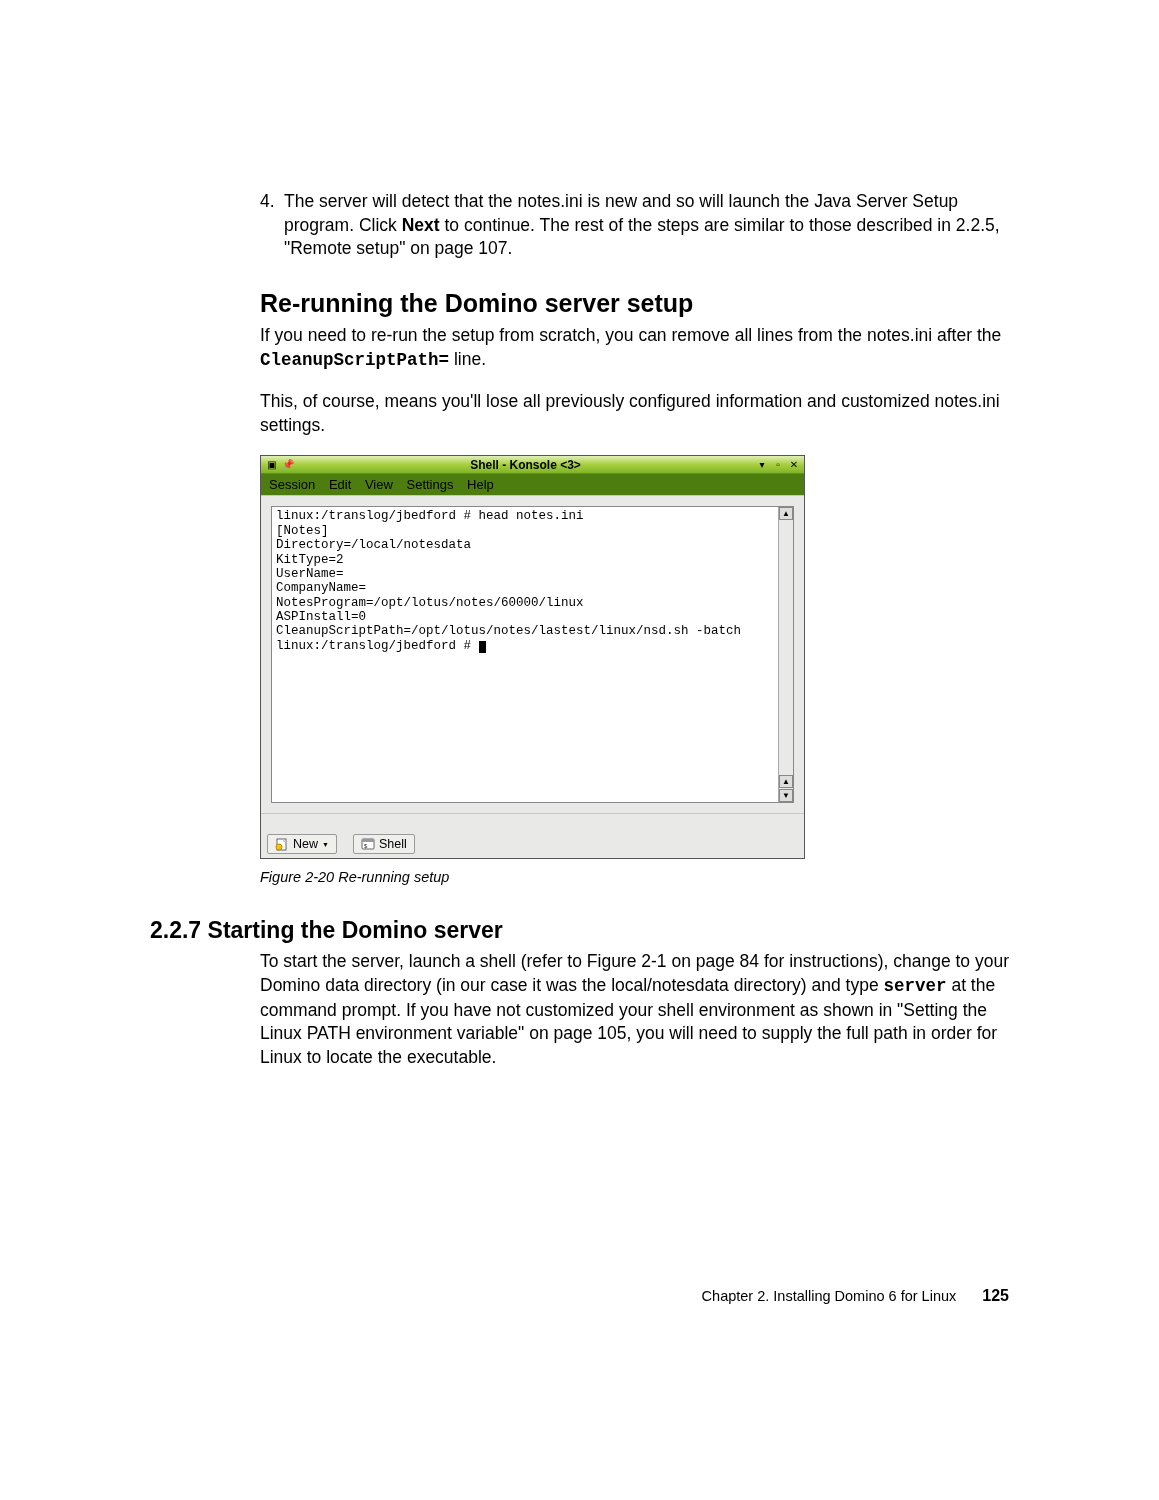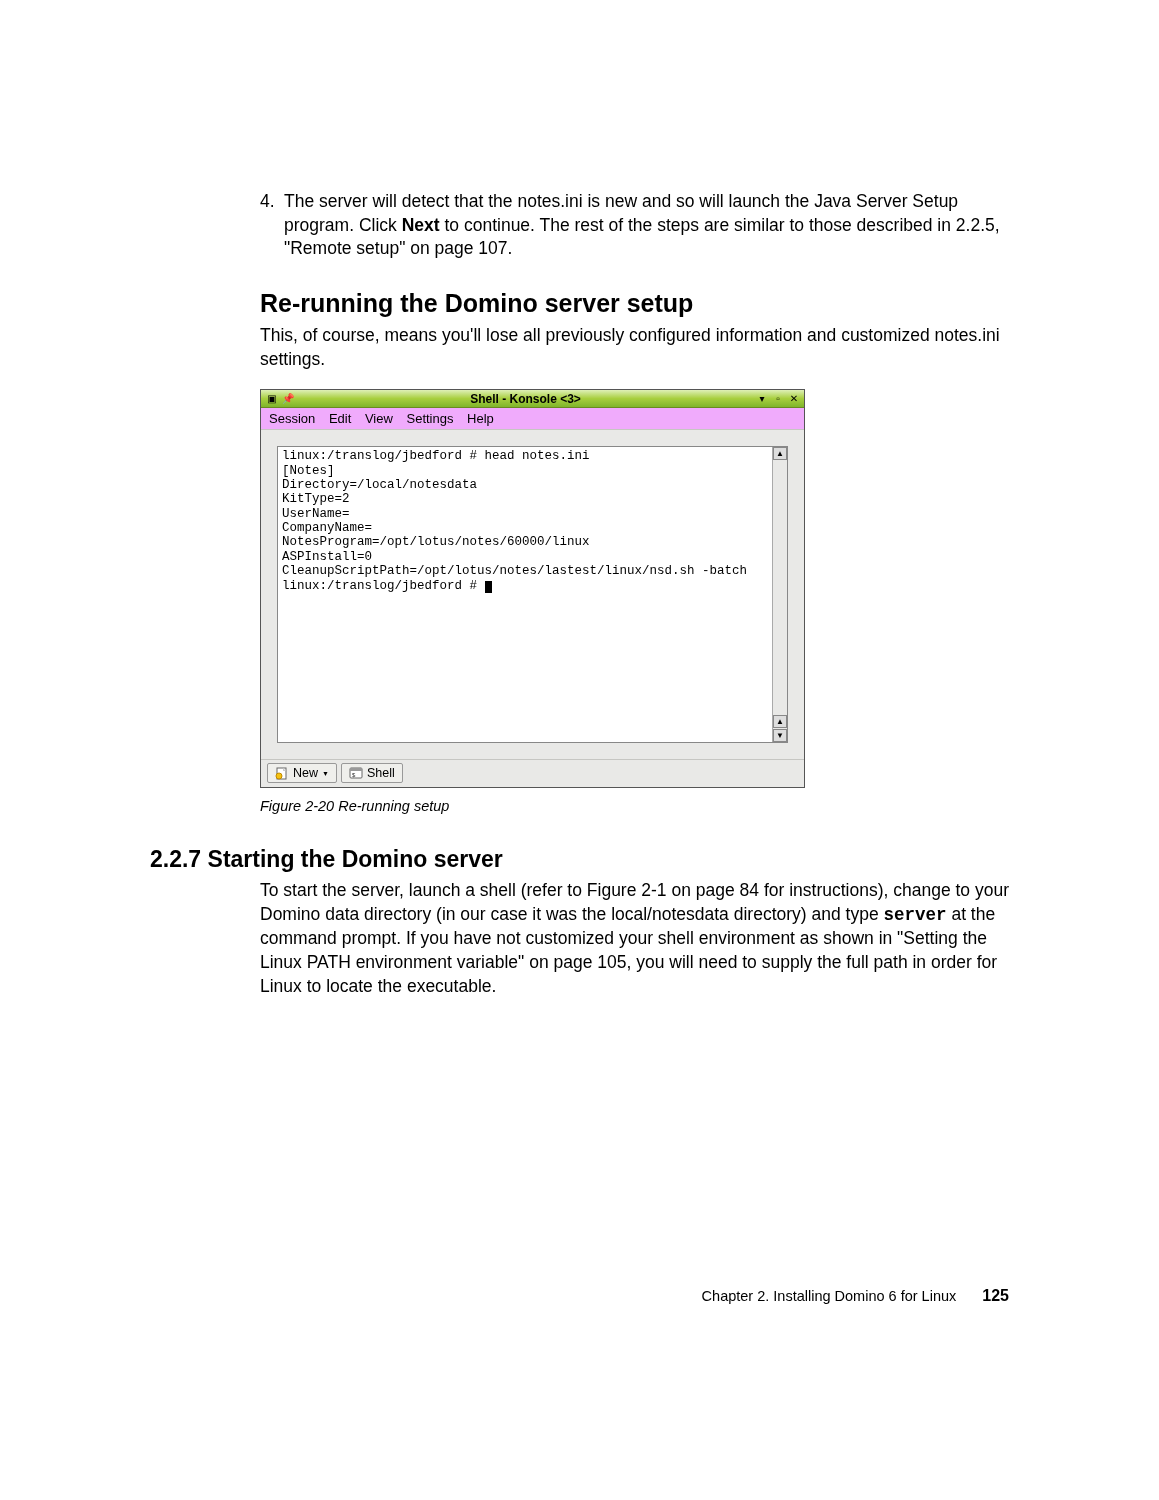--- a/index.html
+++ b/index.html
@@ -59,31 +59,31 @@
     }
     .kon-titlebar .title {
       flex: 1;
       text-align: center;
       font-weight: bold;
     }
     .kon-titlebar .left-icons { display:flex; gap:3px; padding-left:4px;}
     .kon-titlebar .left-icons span, .kon-controls span { display:inline-flex; width:14px; height:14px; align-items:center; justify-content:center; font-size:10px;}
     .kon-controls { display:flex; gap:2px; padding-right:3px;}
     .kon-menubar {
-      background: #f0abfc;
+      background: #4d7c0f;
       padding: 3px 8px;
       font-size: 13px;
       border-bottom: 1px solid #c6c6c2;
     }
     .kon-menubar span { margin-right: 10px; }
     .kon-body {
       display:flex;
       background:#fff;
       border:1px solid #888;
-      margin:16px;
+      margin:10px;
     }
     .kon-term {
       flex:1;
       background:#fff;
       color:#000;
       font-family: "Courier New", monospace;
       font-size: 12.5px;
       line-height: 1.15;
       padding: 2px 4px;
       white-space: pre;
@@ -98,23 +98,23 @@
     }
     .kon-scroll .arrow-up,.kon-scroll .arrow-dn,.kon-scroll .arrow-dn2{
       position:absolute; left:0; right:0; height:13px; background:#dedede; border:1px solid #888;
       display:flex; align-items:center; justify-content:center; font-size:8px;
     }
     .kon-scroll .arrow-up{ top:0;}
     .kon-scroll .arrow-dn{ bottom:14px;}
     .kon-scroll .arrow-dn2{ bottom:0;}
     .kon-tabs {
       background:#e9e9e7;
-      padding:3px 6px 4px 6px;
-      display:flex;
-      gap:4px;
+      padding:20px 6px 4px 6px;
+      display:flex;
+      gap:16px;
       border-top:1px solid #c6c6c2;
     }
     .kon-tab {
       border:1px solid #999;
       background:#efefec;
       padding:2px 7px;
       display:flex;
       align-items:center;
       gap:4px;
       font-size:12.5px;
@@ -157,20 +157,23 @@
 
   <div class="numbered-item">
     <div class="num">4.</div>
     <div class="text">
       <span>The server will detect that the notes.ini is new and so will launch the Java Server Setup program. Click </span><span class="bold">Next</span><span> to continue. The rest of the steps are similar to those described in 2.2.5, "Remote setup" on page 107.</span>
     </div>
   </div>
 
   <div class="heading-sub">Re-running the Domino server setup</div>
 
+  <div class="para">
+    <span>If you need to re-run the setup from scratch, you can remove all lines from the notes.ini after the </span><span class="mono">CleanupScriptPath=</span><span> line.</span>
+  </div>
 
   <div class="para">This, of course, means you'll lose all previously configured information and customized notes.ini settings.</div>
 
   <div class="konsole-wrap">
     <div class="kon-titlebar">
       <div class="left-icons">
         <span>▣</span>
         <span>📌</span>
       </div>
       <div class="title">Shell - Konsole &lt;3&gt;</div>

